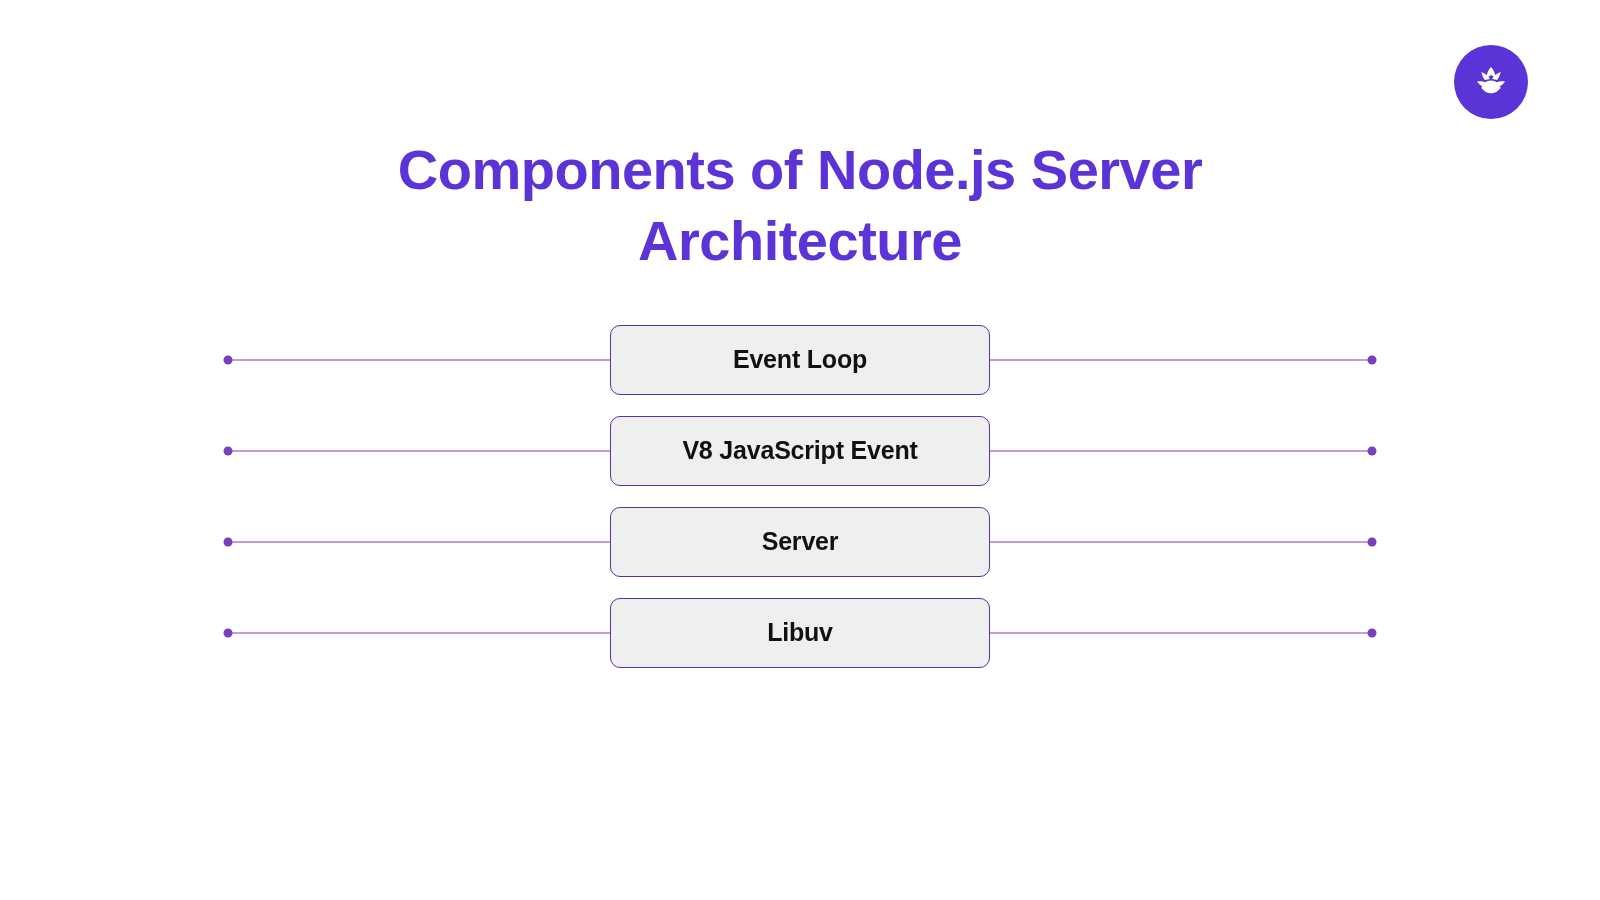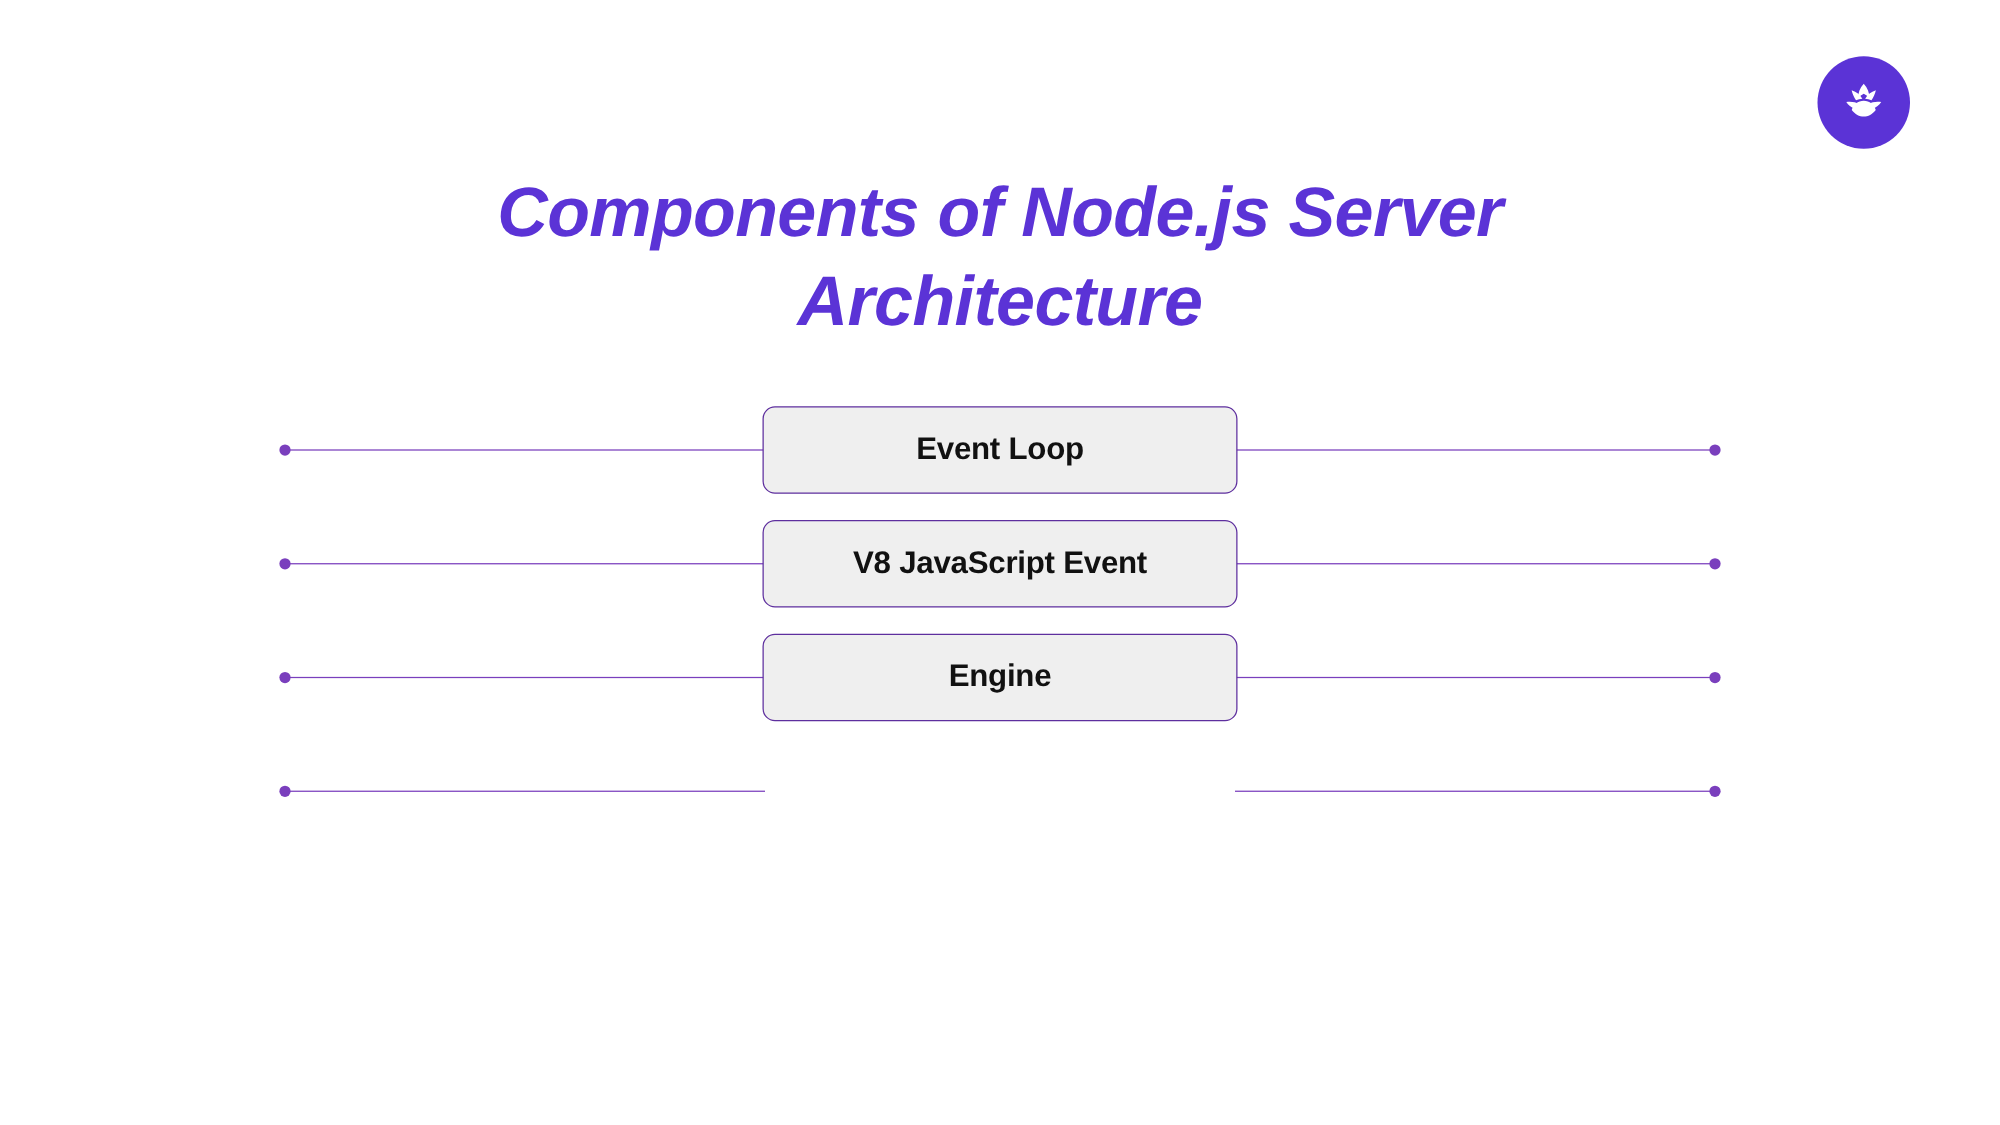--- a/index.html
+++ b/index.html
@@ -33,21 +33,20 @@
     top: 96px;
     left: 50%;
     transform: translateX(-50%);
     width: 1060px;
     text-align: center;
     color: #5b33d6;
     font-size: 56px;
     line-height: 1.28;
     font-weight: 700;
     letter-spacing: -0.5px;
-    font-style: italic;
   }
 
   .diagram {
     position: absolute;
     top: 314px;
     left: 0;
     width: 1600px;
   }
 
   .row {
@@ -139,26 +138,29 @@
     </div>
     <span class="line right"></span>
     <span class="dot right"></span>
   </div>
 
 
   <div class="row">
     <span class="line left"></span>
     <span class="dot left"></span>
     <div class="node">
-      <span class="node-label">Engine</span>
+      <span class="node-label">Server</span>
     </div>
     <span class="line right"></span>
     <span class="dot right"></span>
   </div>
 
   <div class="row">
     <span class="line left"></span>
     <span class="dot left"></span>
+    <div class="node">
+      <span class="node-label">Libuv</span>
+    </div>
     <span class="line right"></span>
     <span class="dot right"></span>
   </div>
 
 </div>
 
 </body></html>

